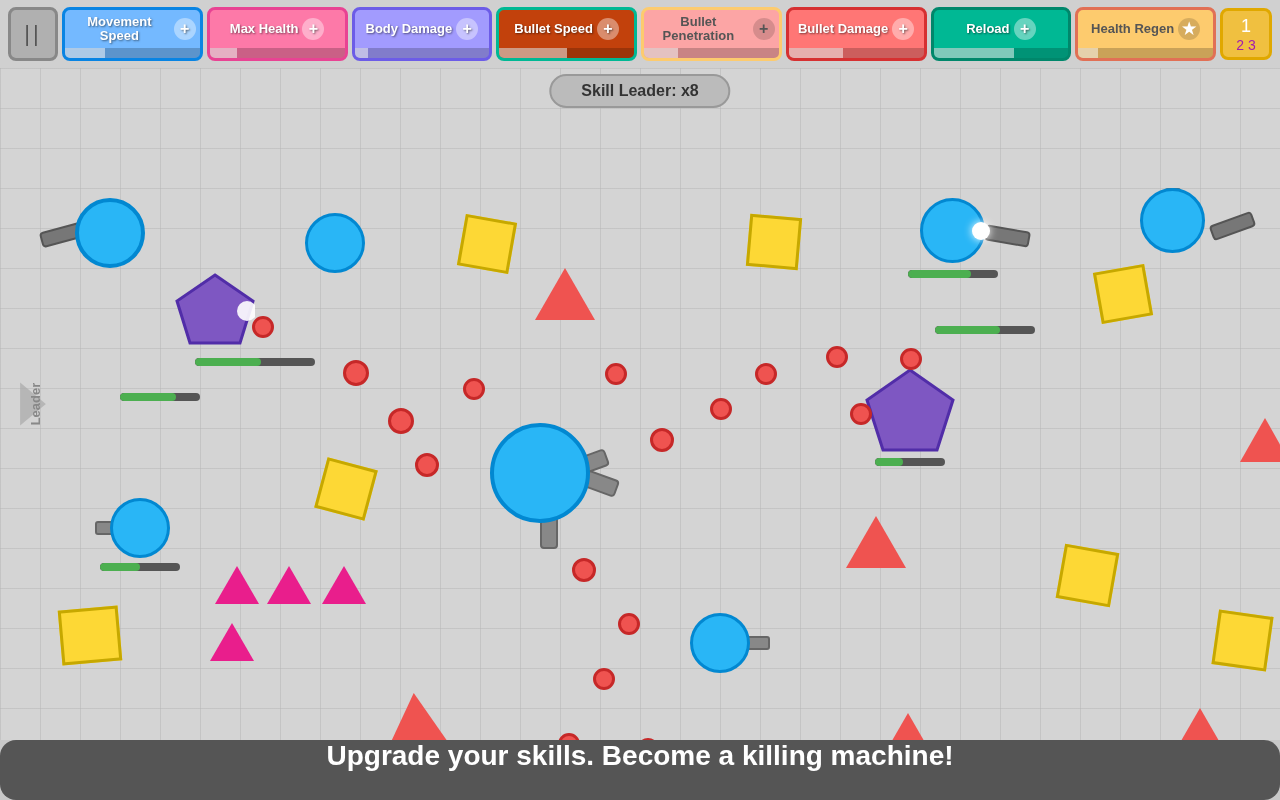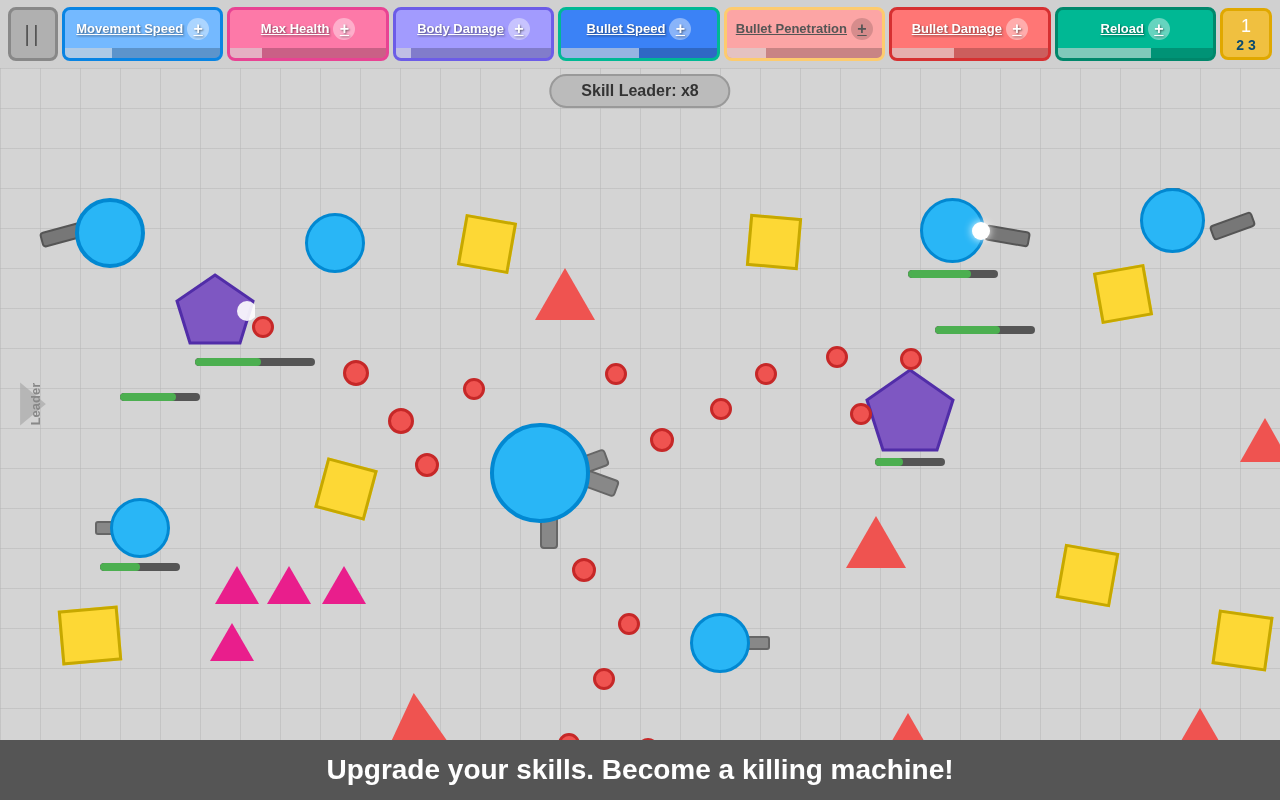--- a/index.html
+++ b/index.html
@@ -51,21 +51,20 @@
       justify-content: center;
       width: 100%;
       flex: 1;
       padding: 0 4px;
       font-size: 13px;
       font-weight: bold;
       color: white;
       text-shadow: 1px 1px 2px rgba(0,0,0,0.5);
       text-align: center;
       line-height: 1.1;
-      text-decoration: underline;
     }
     .skill-btn .plus-badge {
       width: 22px; height: 22px;
       background: rgba(255,255,255,0.4);
       border-radius: 50%;
       display: flex; align-items: center; justify-content: center;
       font-size: 16px; font-weight: bold; color: white;
       margin-left: 4px; flex-shrink: 0;
     }
     .skill-btn .skill-bar-track {
@@ -73,40 +72,40 @@
       background: rgba(0,0,0,0.2);
     }
     .skill-btn .skill-bar-fill {
       height: 100%;
       background: rgba(255,255,255,0.5);
     }
 
     .btn-movement { background: #74b9ff; border-color: #0984e3; }
     .btn-maxhealth { background: #fd79a8; border-color: #e84393; }
     .btn-bodydmg { background: #a29bfe; border-color: #6c5ce7; }
-    .btn-bulletspd { background: #3b82f6; border-color: #00b894; }
+    .btn-bulletspd { background: #c2410c; border-color: #00b894; }
     .btn-bulletpen { background: #fca5a5; border-color: #fdcb6e; color: #555 !important; }
     .btn-bulletdmg { background: #ff7675; border-color: #d63031; }
     .btn-reload { background: #00b894; border-color: #00876b; }
     .btn-healthregen { background: #fdcb6e; border-color: #e17055; }
 
     .btn-bulletpen .skill-top { color: #555; text-shadow: none; }
     .btn-healthregen .skill-top { color: #555; text-shadow: none; }
 
     #level-badge {
       width: 52px; height: 52px;
       background: #f0c040;
       border: 3px solid #e0a800;
       border-radius: 8px;
       display: flex; flex-direction: column;
       align-items: center; justify-content: center;
       cursor: pointer; flex-shrink: 0;
     }
     #level-badge .star { font-size: 18px; color: white; }
-    #level-badge .level-num { font-size: 14px; font-weight: bold; color: #0c4a6e; }
+    #level-badge .level-num { font-size: 14px; font-weight: normal; color: #a21caf; }
 
     
     #skill-points-bar {
       position: absolute;
       top: 74px;
       left: 50%;
       transform: translateX(-50%);
       background: #bbb;
       border-radius: 20px;
       padding: 6px 30px;
@@ -158,23 +157,23 @@
       white-space: nowrap;
     }
 
     
     #bottom-bar {
       position: absolute;
       bottom: 0; left: 0; right: 0;
       height: 60px;
       background: #555;
       display: flex;
-      align-items: center;
       justify-content: center;
       z-index: 10;
+      border-radius: 16px;
     }
     #bottom-bar .tagline {
       font-size: 28px;
       font-weight: bold;
       color: white;
       text-align: center;
     }
 
     
     .tank { position: absolute; }
@@ -289,20 +288,31 @@
   <div class="skill-btn btn-reload">
     <div class="skill-top">
       Reload
       <div class="plus-badge">+</div>
     </div>
     <div class="skill-bar-track">
         <div class="skill-bar-fill" style="width:60%"></div>
       </div>
   </div>
 
+  <div class="skill-btn btn-healthregen">
+    <div class="skill-top">
+      <span style="color:#555;">Health Regen</span>
+      <div class="plus-badge" style="background:rgba(0,0,0,0.15);">
+        <span style="color:white;">★</span>
+      </div>
+    </div>
+    <div class="skill-bar-track">
+        <div class="skill-bar-fill" style="width:15%"></div>
+      </div>
+  </div>
 
   <div id="level-badge">
     <div class="star">1</div>
     <div class="level-num">2 3</div>
   </div>
 </div>
 
 <div id="skill-points-bar">
   <span>Skill Leader: x8</span>
 </div>

